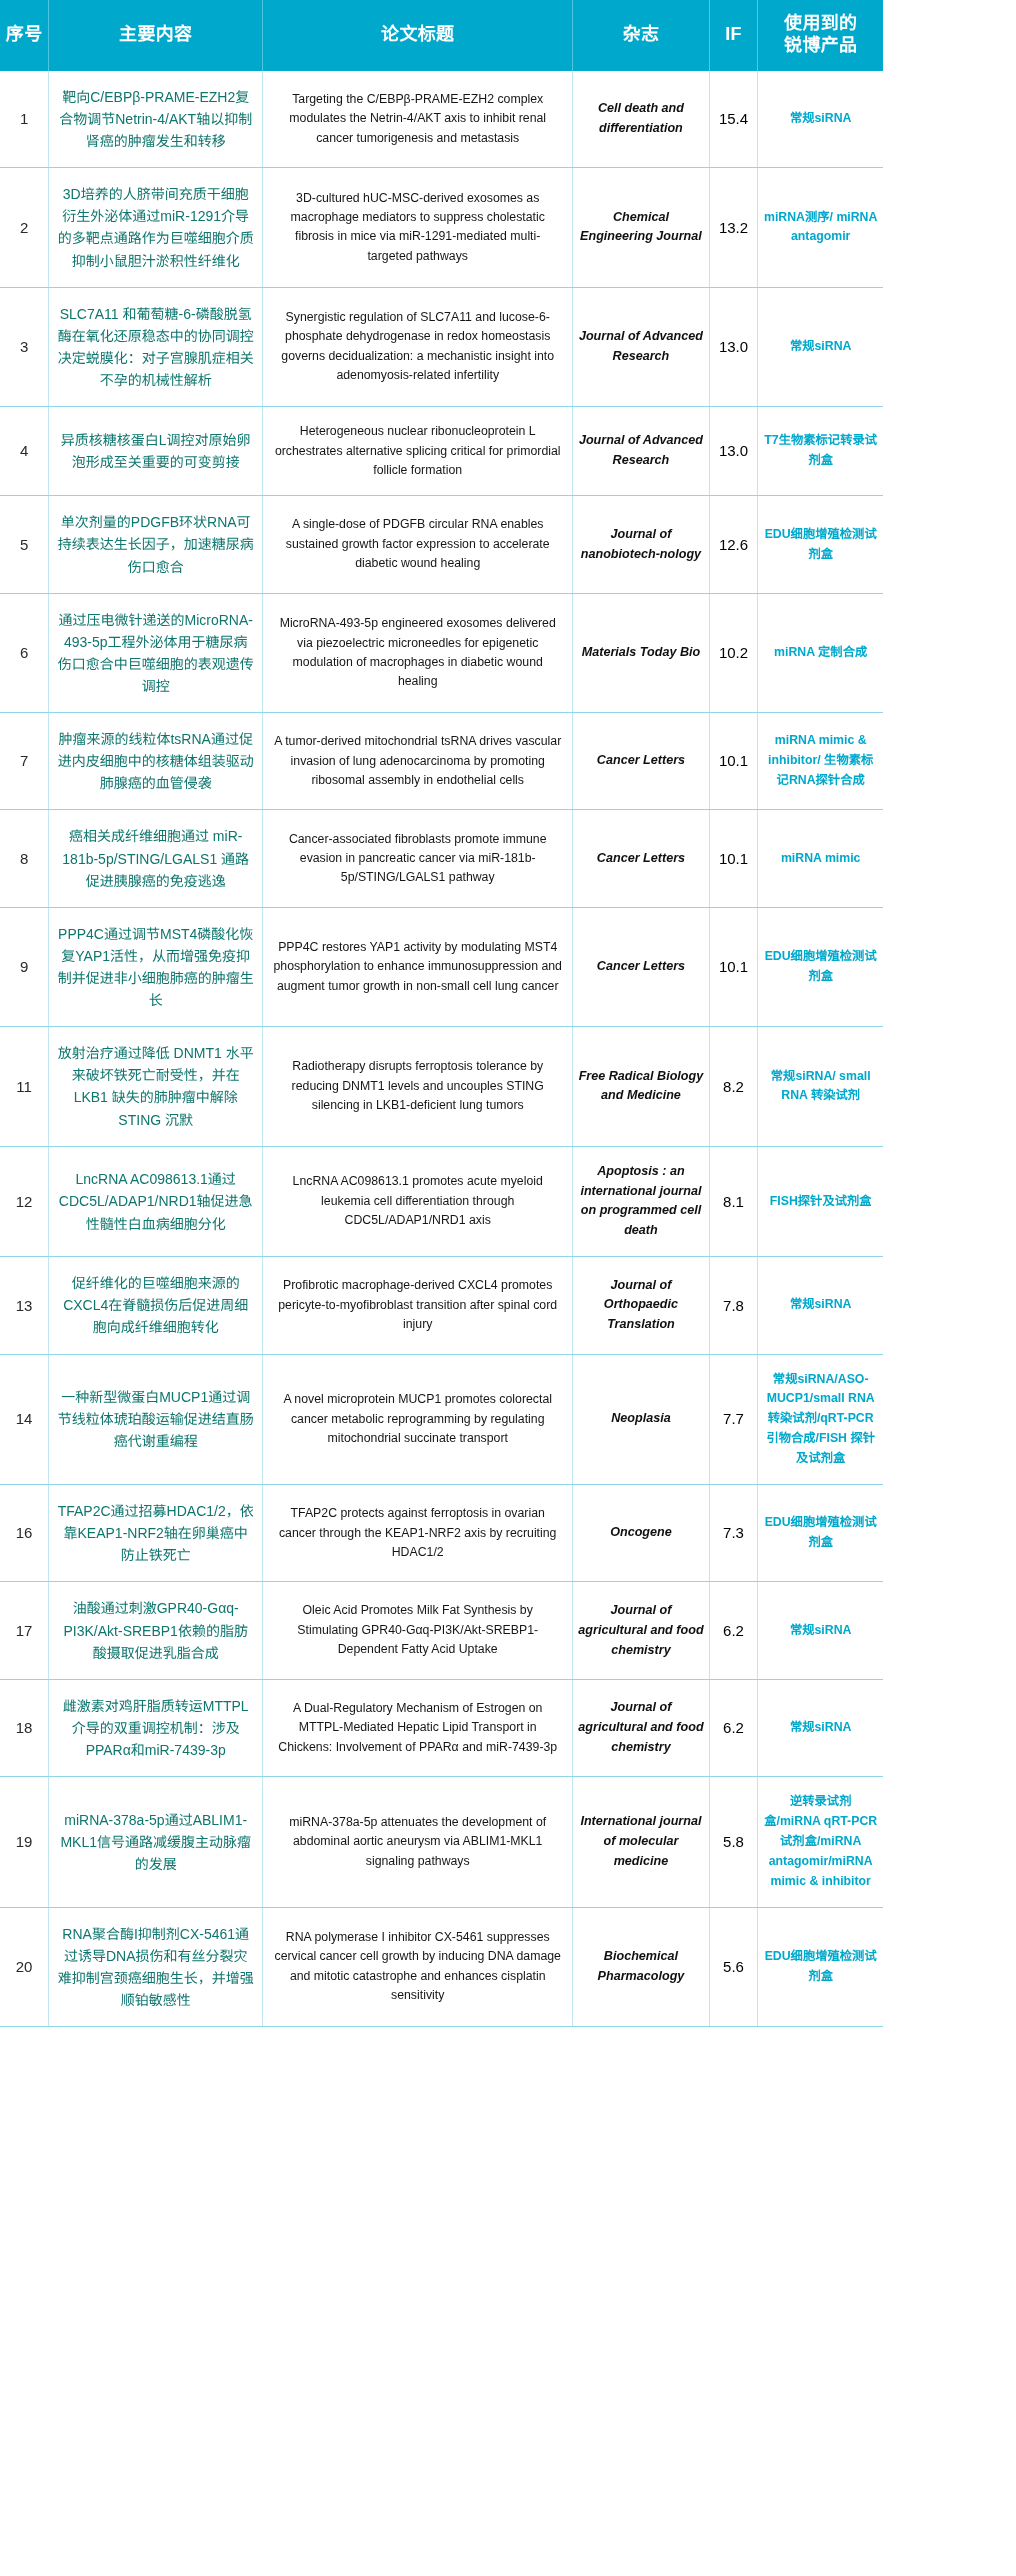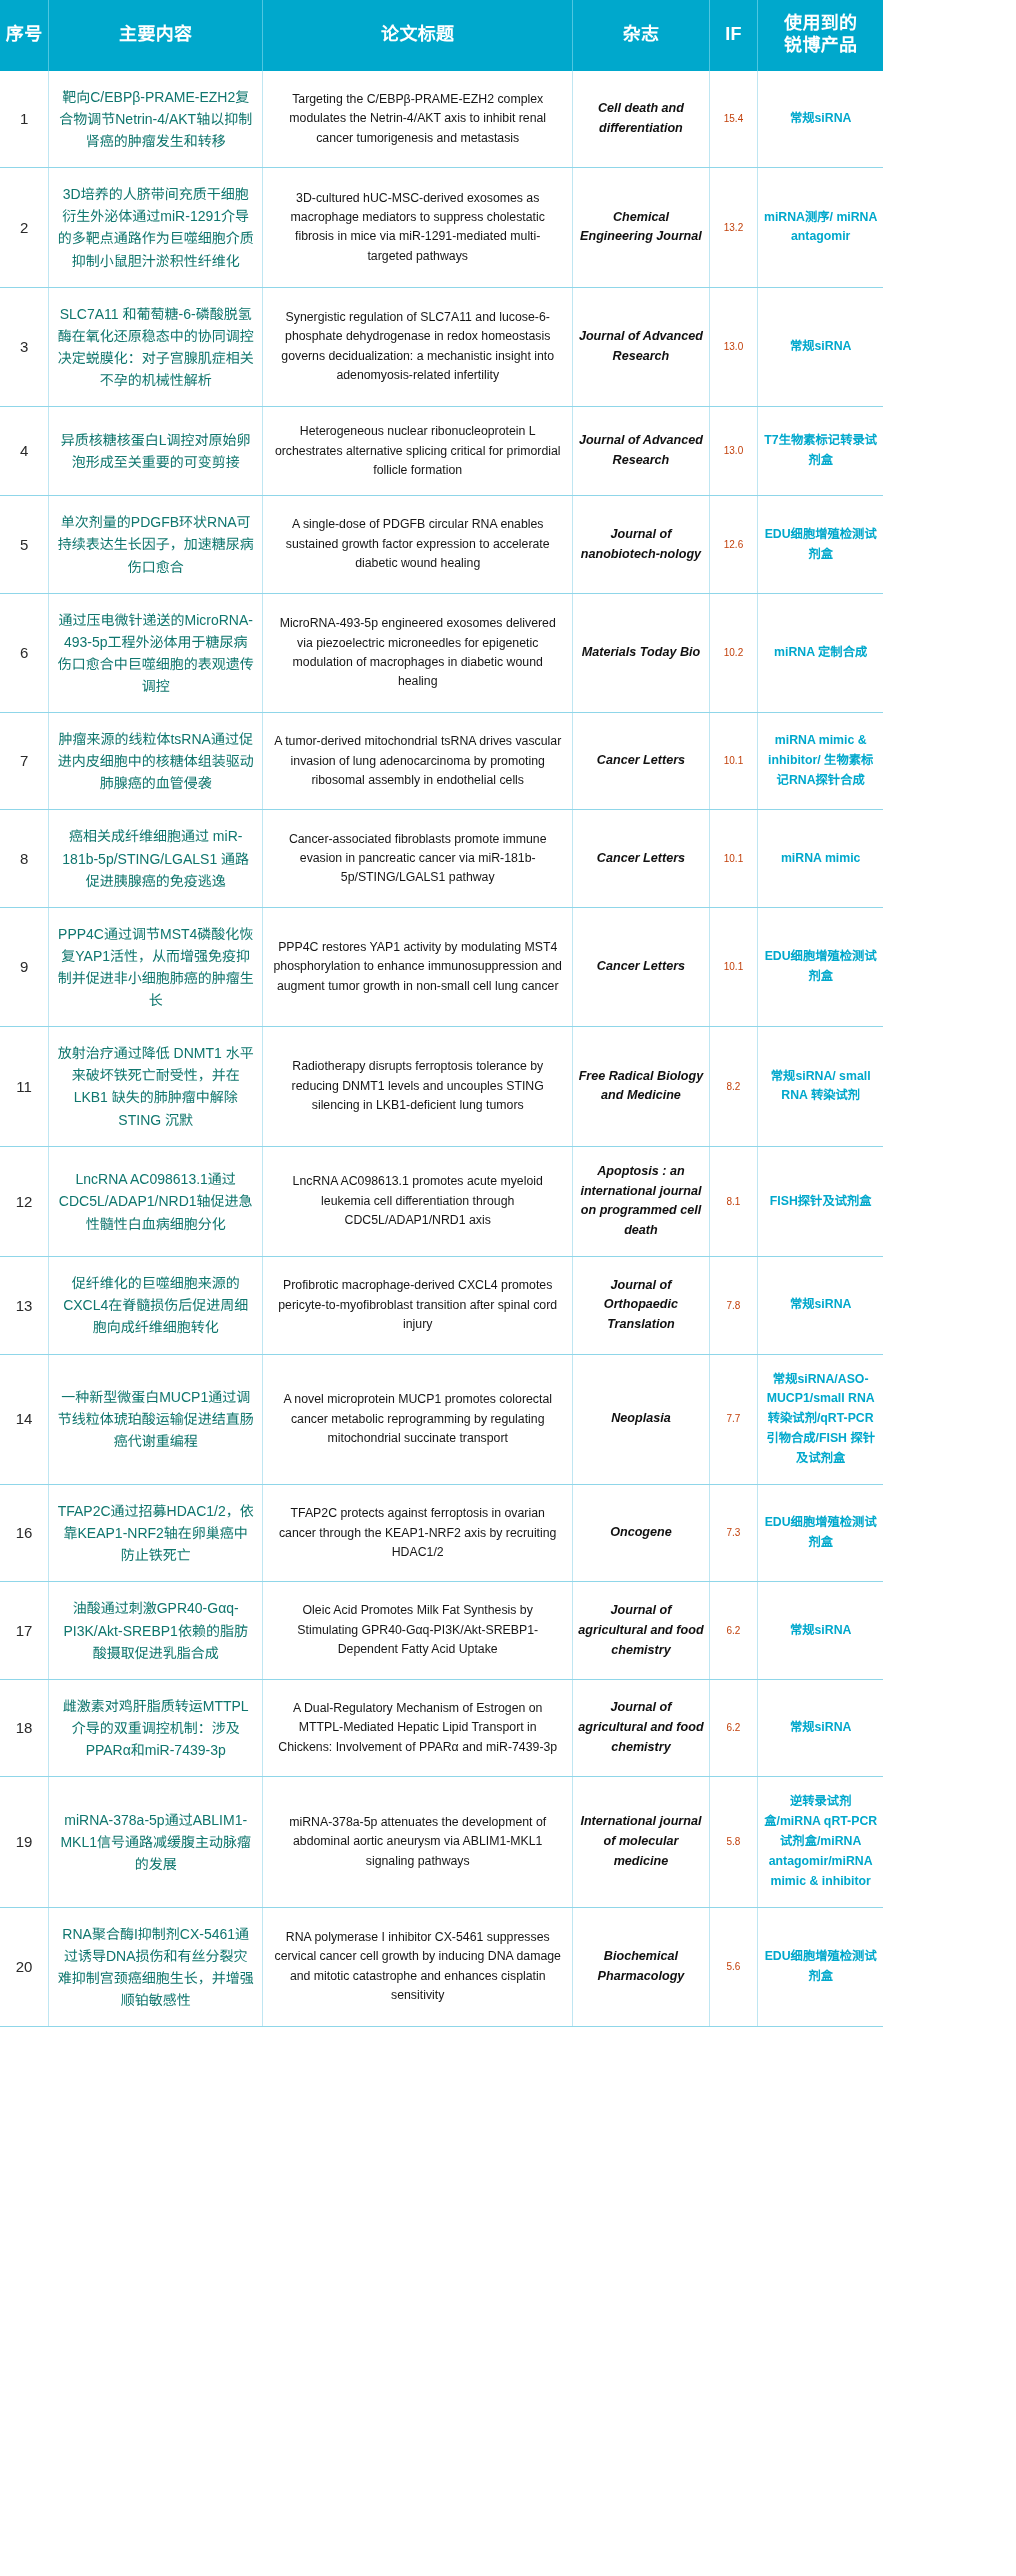--- a/index.html
+++ b/index.html
@@ -82,22 +82,22 @@
   }
   td.c-journal {
     font-size: 12.6px;
     font-weight: 700;
     font-style: italic;
     color: #101010;
     padding-left: 4.7px;
     padding-right: 4.7px;
   }
   td.c-if {
-    font-size: 10px;
-    color: #c2410c;
+    font-size: 15px;
+    color: #000000;
     padding-left: 1.2px; padding-right: 1.2px;
   }
   td.c-product {
     font-size: 12.3px;
     font-weight: 700;
     color: #00A8CC;
     padding-left: 4.7px;
     padding-right: 4.7px;
     line-height: 1.62;
   }

